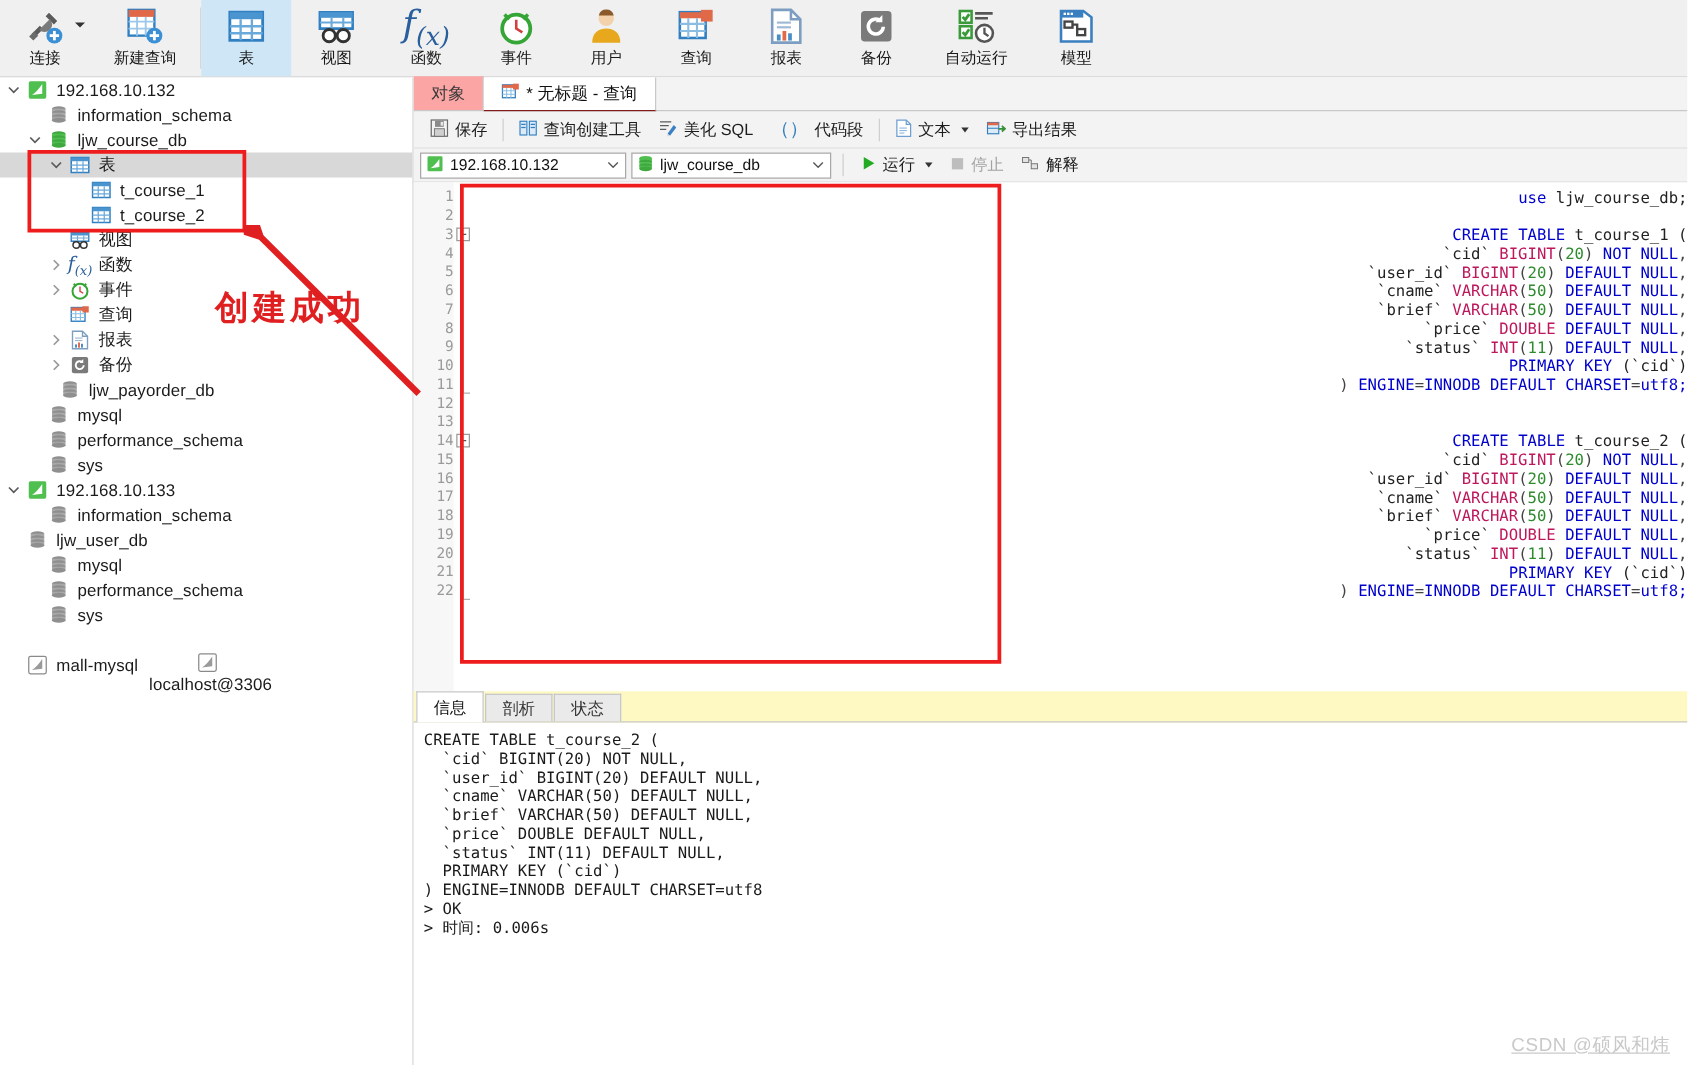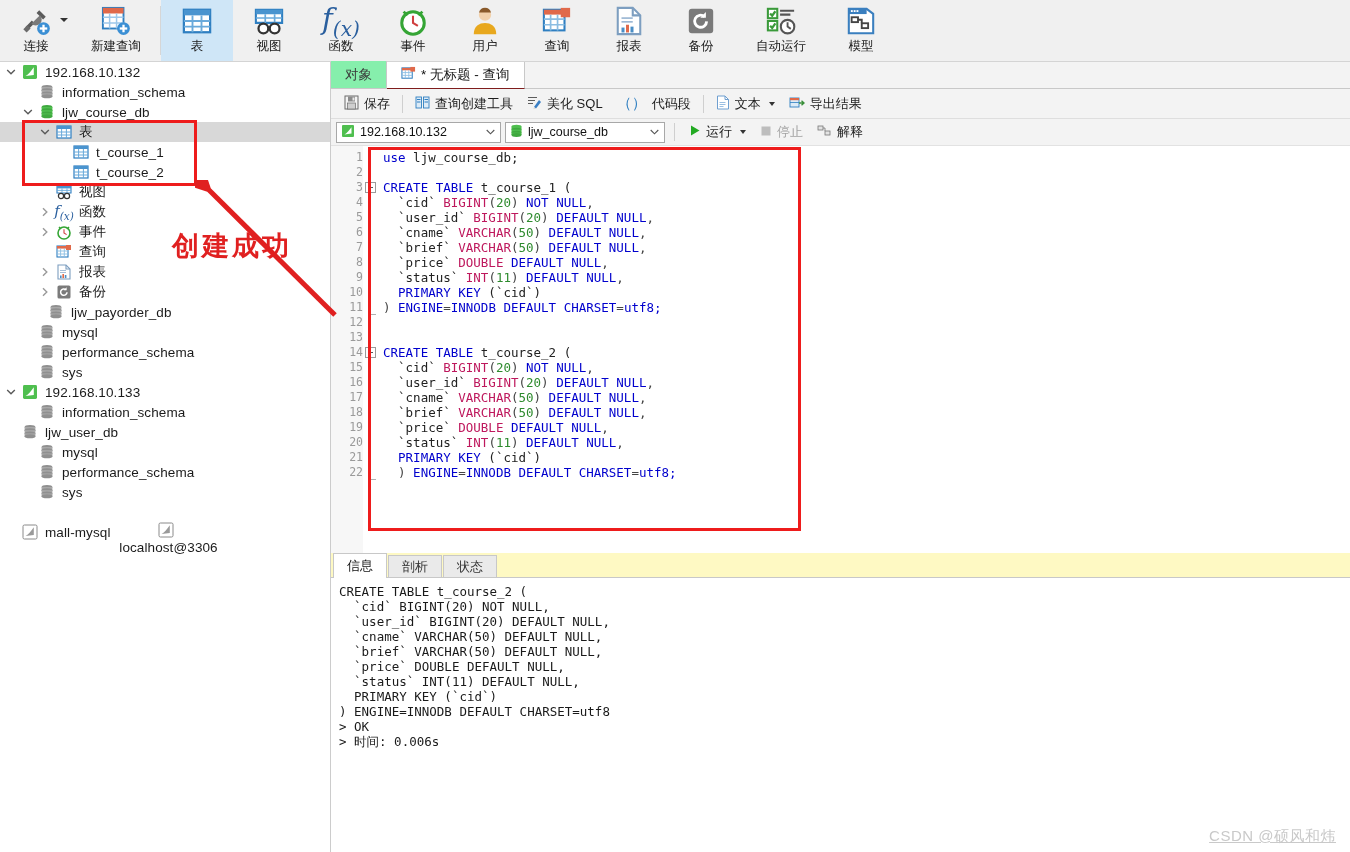--- a/index.html
+++ b/index.html
@@ -58,21 +58,21 @@
   
   #main { position: absolute; left: 331px; top: 62px; width: 1019px; height: 790px; background: #ffffff; }
 
   #tabstrip {
     position: relative; height: 27px; background: #f3f3f3;
     border-bottom: 1px solid #c8c8c8; display: flex; align-items: flex-end;
   }
   .tab {
     height: 27px; display: flex; align-items: center; gap: 5px;
     padding: 0 14px; font-size: 13.5px; color: #3a3a3a;
-    border-right: 1px solid #c8c8c8; background: #86efac; cursor: default;
+    border-right: 1px solid #c8c8c8; background: #fca5a5; cursor: default;
   }
   .tab.active { background: #ffffff; color: #111; border-bottom: 1px solid #7f1d1d; margin-bottom: -1px; }
 
   #qtoolbar {
     height: 30px; background: #f3f3f3; border-bottom: 1px solid #dedede;
     display: flex; align-items: center; padding-left: 6px; gap: 0;
   }
   .tb-item {
     display: flex; align-items: center; gap: 5px; height: 24px;
     padding: 0 7px; font-size: 13px; color: #1d1d1d; cursor: default;
@@ -103,21 +103,21 @@
     position: relative; height: 407px; background: #ffffff; display: flex;
     font-family: "DejaVu Sans Mono", "Liberation Mono", monospace;
     overflow: hidden;
   }
   #gutter {
     width: 32px; flex: 0 0 32px; background: #f7f7f7; padding-top: 4px;
     text-align: right; color: #9a9a9a; font-size: 11.5px; line-height: 15px;
     user-select: none;
   }
   #foldcol { width: 16px; flex: 0 0 16px; background: #ffffff; position: relative; padding-top: 4px; }
-  #code { flex: 1; padding-top: 4px; padding-left: 4px; font-size: 12.5px; line-height: 15px; color: #222; }
+  #code { flex: 1; padding-top: 4px; padding-left: 4px; font-size: 12.5px; line-height: 15px; color: #222; text-align: right; }
   .cl { white-space: pre; height: 15px; }
   .k  { color: #0000cd; }          
   .ty { color: #be185d; }          
   .num{ color: #2e8b2e; }          
   .id { color: #222222; }
   .pl { color: #444444; }
 
   .fold-box {
     position: absolute; left: 2px; width: 11px; height: 11px;
     border: 1px solid #9a9a9a; background: #fff;

